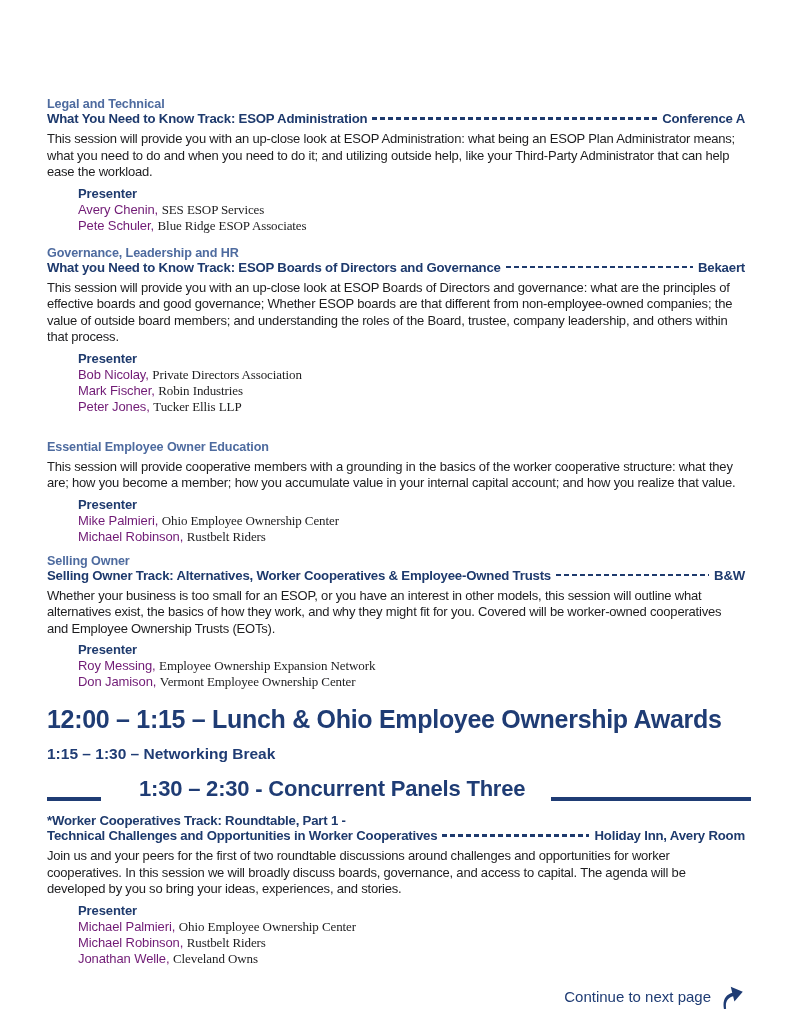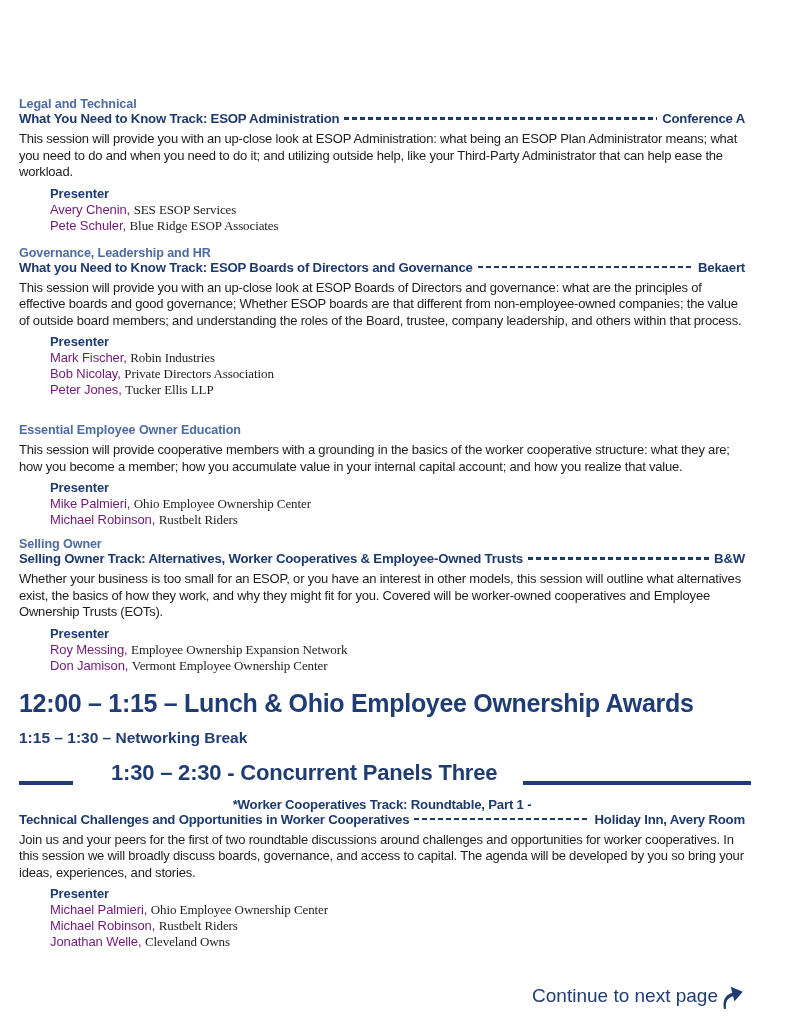--- a/index.html
+++ b/index.html
@@ -7,21 +7,21 @@
   body {
     width: 791px; height: 1023px;
     font-family: "Liberation Sans", sans-serif;
     color: #1d1d1f;
     position: relative;
     overflow: hidden;
   }
   .page {
     position: relative;
     width: 791px; height: 1023px;
-    padding: 97px 46px 0 19px;
+    padding: 97px 46px 0 47px;
   }
   
   .session { margin-bottom: 12px; }
   .session.gap-after-lg { margin-bottom: 25px; }
   .session.gap-after-sm { margin-bottom: 9px; }
   .session.gap-after-md { margin-bottom: 14px; }
   .track {
     color: #4e6b9f;
     font-weight: bold;
     font-size: 12.6px;
@@ -30,21 +30,20 @@
   }
   .title-row {
     display: flex;
     align-items: baseline;
     color: #1e3a6d;
     font-weight: bold;
     font-size: 13.2px;
     line-height: 15px;
     letter-spacing: -0.2px;
     white-space: nowrap;
-    justify-content: center;
   }
   .leader {
     flex: 1 1 auto;
     height: 2.4px;
     align-self: center;
     margin: 0 5px;
     background: repeating-linear-gradient(90deg, #1e3a6d 0 5px, transparent 5px 8px);
     min-width: 30px;
   }
   .room { white-space: nowrap; }
@@ -85,22 +84,23 @@
     line-height: 24px;
     white-space: nowrap;
     letter-spacing: -0.2px;
   }
   
   .footer {
     position: absolute;
     right: 46px; bottom: 14px;
     display: flex;
     align-items: center;
-    color: #1f3c74;
-    font-size: 19px;
+    gap: 7px;
+    color: #1f3c74;
+    font-size: 15px;
     text-decoration: none;
     cursor: pointer;
   }
   .footer svg { display: block; }
 </style>
 </head>
 <body>
 
 <div class="page">
 
@@ -129,26 +129,26 @@
     <div class="track">Governance, Leadership and HR</div>
     <div class="title-row">
       <span>What you Need to Know Track: ESOP Boards of Directors and Governance</span>
       <span class="leader"></span>
       <span class="room">Bekaert</span>
     </div>
     <p class="desc">This session will provide you with an up-close look at ESOP Boards of Directors and governance: what are the principles of effective boards and good governance; Whether ESOP boards are that different from non-employee-owned companies; the value of outside board members; and understanding the roles of the Board, trustee, company leadership, and others within that process.</p>
     <div class="presenters">
       <div class="presenter-label">Presenter</div>
       <div>
+        <span class="pname">Bob Nicolay,</span>
+        <span class="porg">Private Directors Association</span>
+      </div>
+      <div>
         <span class="pname">Mark Fischer,</span>
         <span class="porg">Robin Industries</span>
-      </div>
-      <div>
-        <span class="pname">Bob Nicolay,</span>
-        <span class="porg">Private Directors Association</span>
       </div>
       <div>
         <span class="pname">Peter Jones,</span>
         <span class="porg">Tucker Ellis LLP</span>
       </div>
     </div>
   </section>
 
   <section class="session gap-after-sm">
     <div class="track">Essential Employee Owner Education</div>

